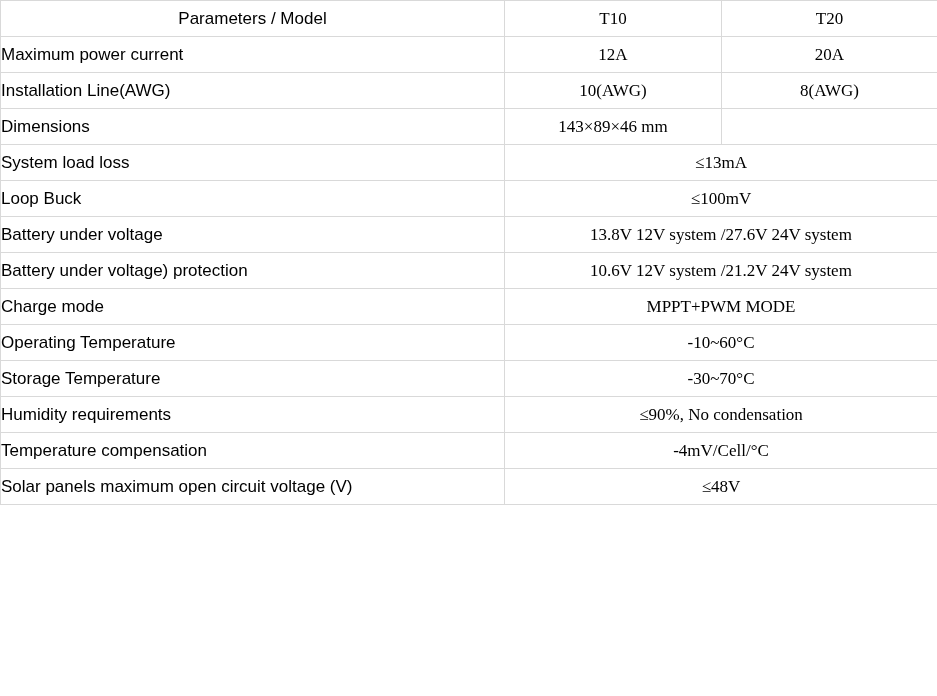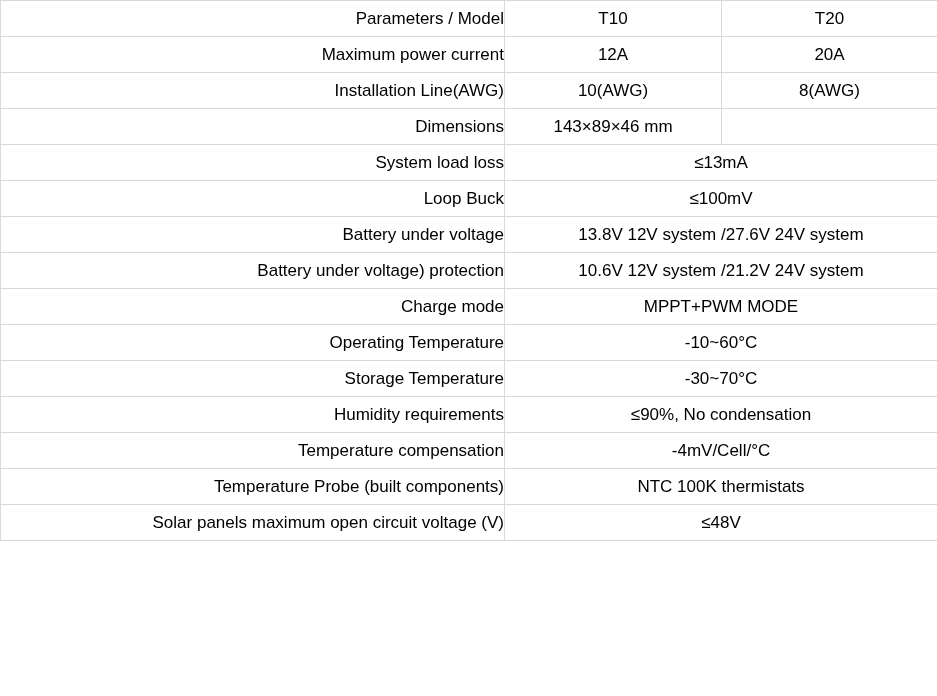--- a/index.html
+++ b/index.html
@@ -31,33 +31,35 @@
     font-size: 17px;
     line-height: 20px;
     vertical-align: middle;
     background: #ffffff;
   }
   
   #spec-table {
     border: 1px solid #cccccc;
   }
   .cell-param {
-    text-align: right;
+    text-align: left;
     padding-left: 6px;
   }
   .cell-val {
     text-align: center;
+    font-family: Liberation Serif, serif;
   }
   thead th {
     font-weight: bold;
     text-align: center;
     font-size: 18px;
     height: 38px;
   }
   thead th.cell-param {
+    text-align: center;
     padding-left: 0;
   }
 </style>
 </head>
 <body>
 
 <table id="spec-table">
   <colgroup>
     <col class="c-param">
     <col class="c-t10">
@@ -116,21 +118,17 @@
       </tr>
       <tr>
         <td class="cell-param">Humidity requirements</td>
         <td class="cell-val" colspan="2">≤90%, No condensation</td>
       </tr>
       <tr>
         <td class="cell-param">Temperature compensation</td>
         <td class="cell-val" colspan="2">-4mV/Cell/°C</td>
       </tr>
       <tr>
-        <td class="cell-param">Temperature Probe (built components)</td>
-        <td class="cell-val" colspan="2">NTC 100K thermistats</td>
-      </tr>
-      <tr>
         <td class="cell-param">Solar panels maximum open circuit voltage (V)</td>
         <td class="cell-val" colspan="2">≤48V</td>
       </tr>
     </tbody>
 </table>
 
 </body></html>

